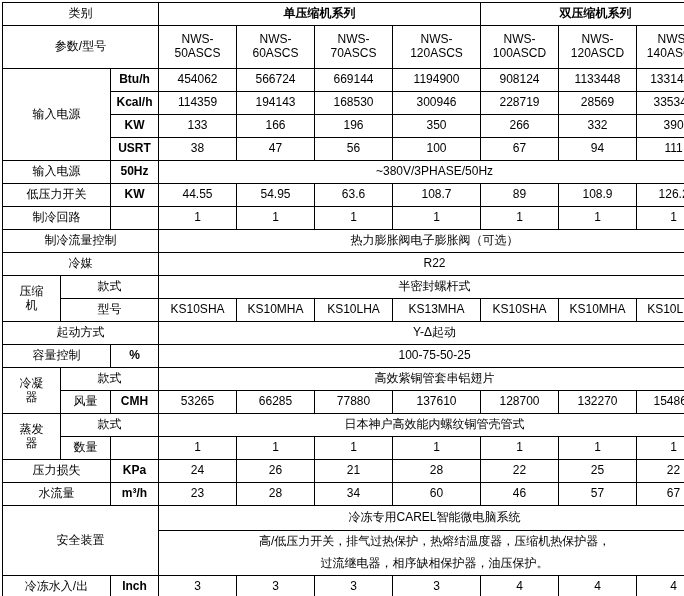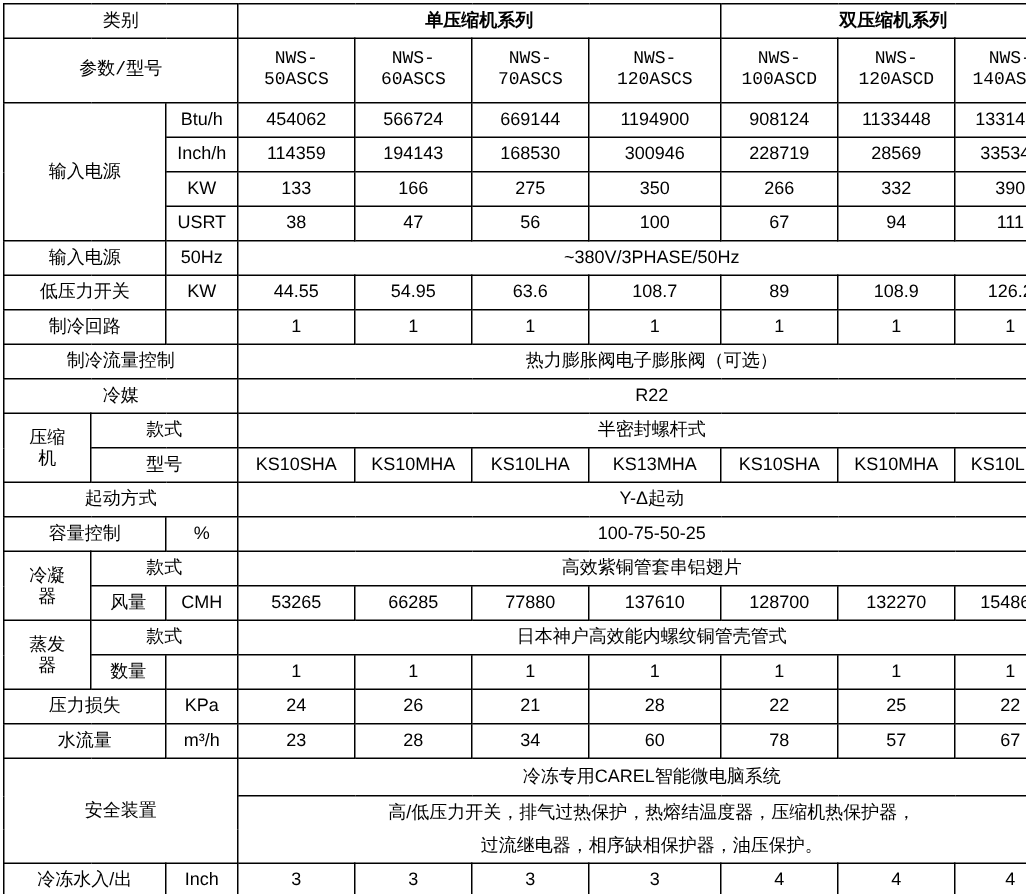--- a/index.html
+++ b/index.html
@@ -23,23 +23,23 @@
     text-align:center;
     vertical-align:middle;
     padding:1px 2px;
     font-size:12px;
     line-height:1.15;
     height:20px;
     overflow:hidden;
     white-space:nowrap;
   }
   td.hdr{font-size:12px;}
-  td.model{font-size:12px;line-height:1.5;font-family:Liberation Mono, monospace;}
+  td.model{font-size:12px;line-height:1.5;}
   td.lbl{font-size:12px;}
-  td.unit{font-size:11px;}
+  td.unit{font-size:11px;font-weight:bold;}
   td.small{font-size:11px;}
   .two-line{display:block;}
   td.vert{
     font-size:12px;
   }
 </style>
 </head>
 <body>
 
 <div id="wrap">
@@ -102,34 +102,34 @@
       <td class="unit">Btu/h</td>
       <td>454062</td>
       <td>566724</td>
       <td>669144</td>
       <td>1194900</td>
       <td>908124</td>
       <td>1133448</td>
       <td>1331460</td>
     </tr>
     <tr>
-      <td class="unit">Inch/h</td>
+      <td class="unit">Kcal/h</td>
       <td>114359</td>
       <td>194143</td>
       <td>168530</td>
       <td>300946</td>
       <td>228719</td>
       <td>28569</td>
       <td>335340</td>
     </tr>
     <tr>
       <td class="unit">KW</td>
       <td>133</td>
       <td>166</td>
-      <td>275</td>
+      <td>196</td>
       <td>350</td>
       <td>266</td>
       <td>332</td>
       <td>390</td>
     </tr>
     <tr>
       <td class="unit">USRT</td>
       <td>38</td>
       <td>47</td>
       <td>56</td>
@@ -261,21 +261,21 @@
       <td>22</td>
     </tr>
 
     <tr>
       <td class="lbl" colspan="2">水流量</td>
       <td class="unit">m³/h</td>
       <td>23</td>
       <td>28</td>
       <td>34</td>
       <td>60</td>
-      <td>78</td>
+      <td>46</td>
       <td>57</td>
       <td>67</td>
     </tr>
 
     <tr>
       <td class="lbl" rowspan="3" colspan="3">安全装置</td>
       <td colspan="7" style="height:22px">冷冻专用CAREL智能微电脑系统</td>
     </tr>
     <tr>
       <td colspan="7" style="border-bottom:none">高/低压力开关，排气过热保护，热熔结温度器，压缩机热保护器，</td>

